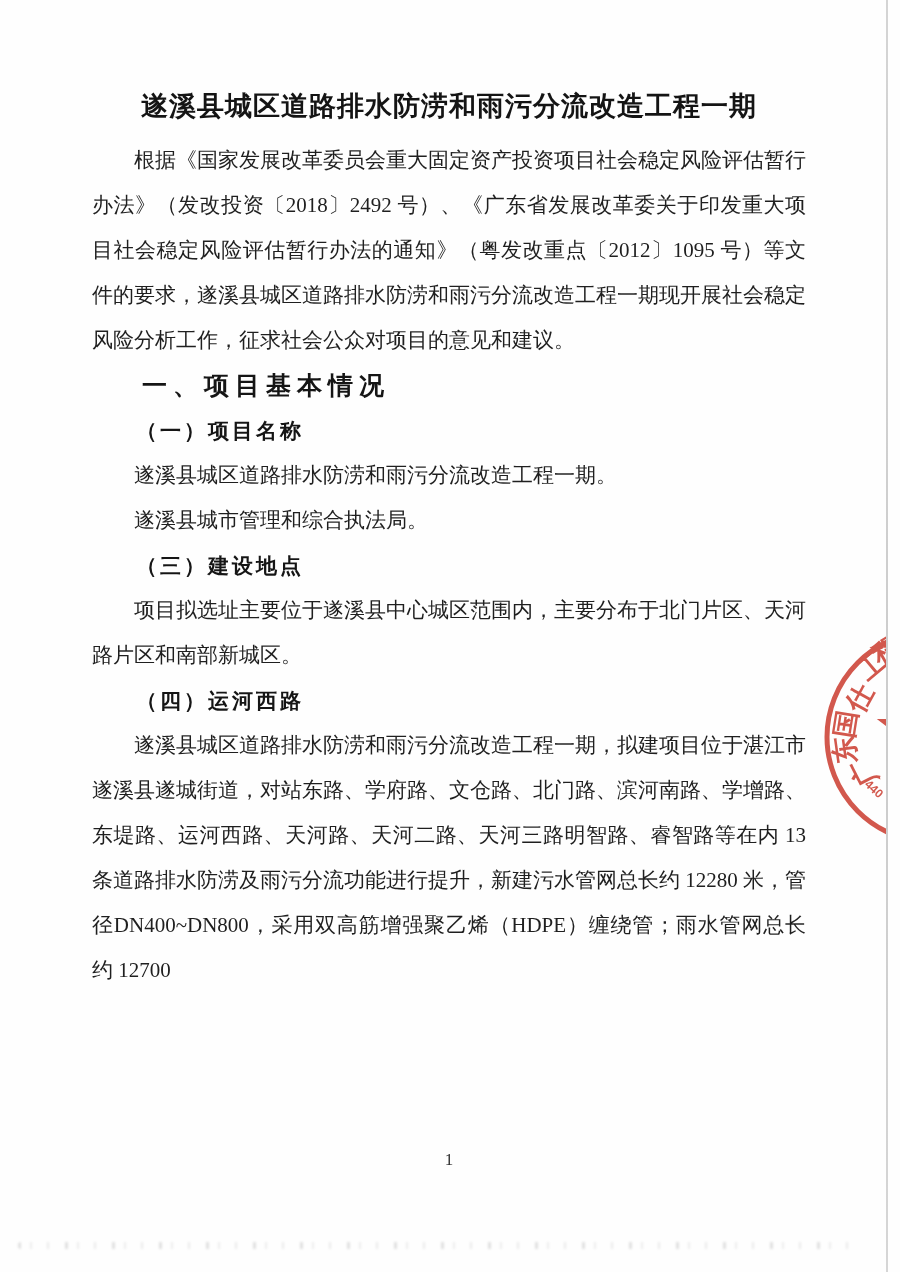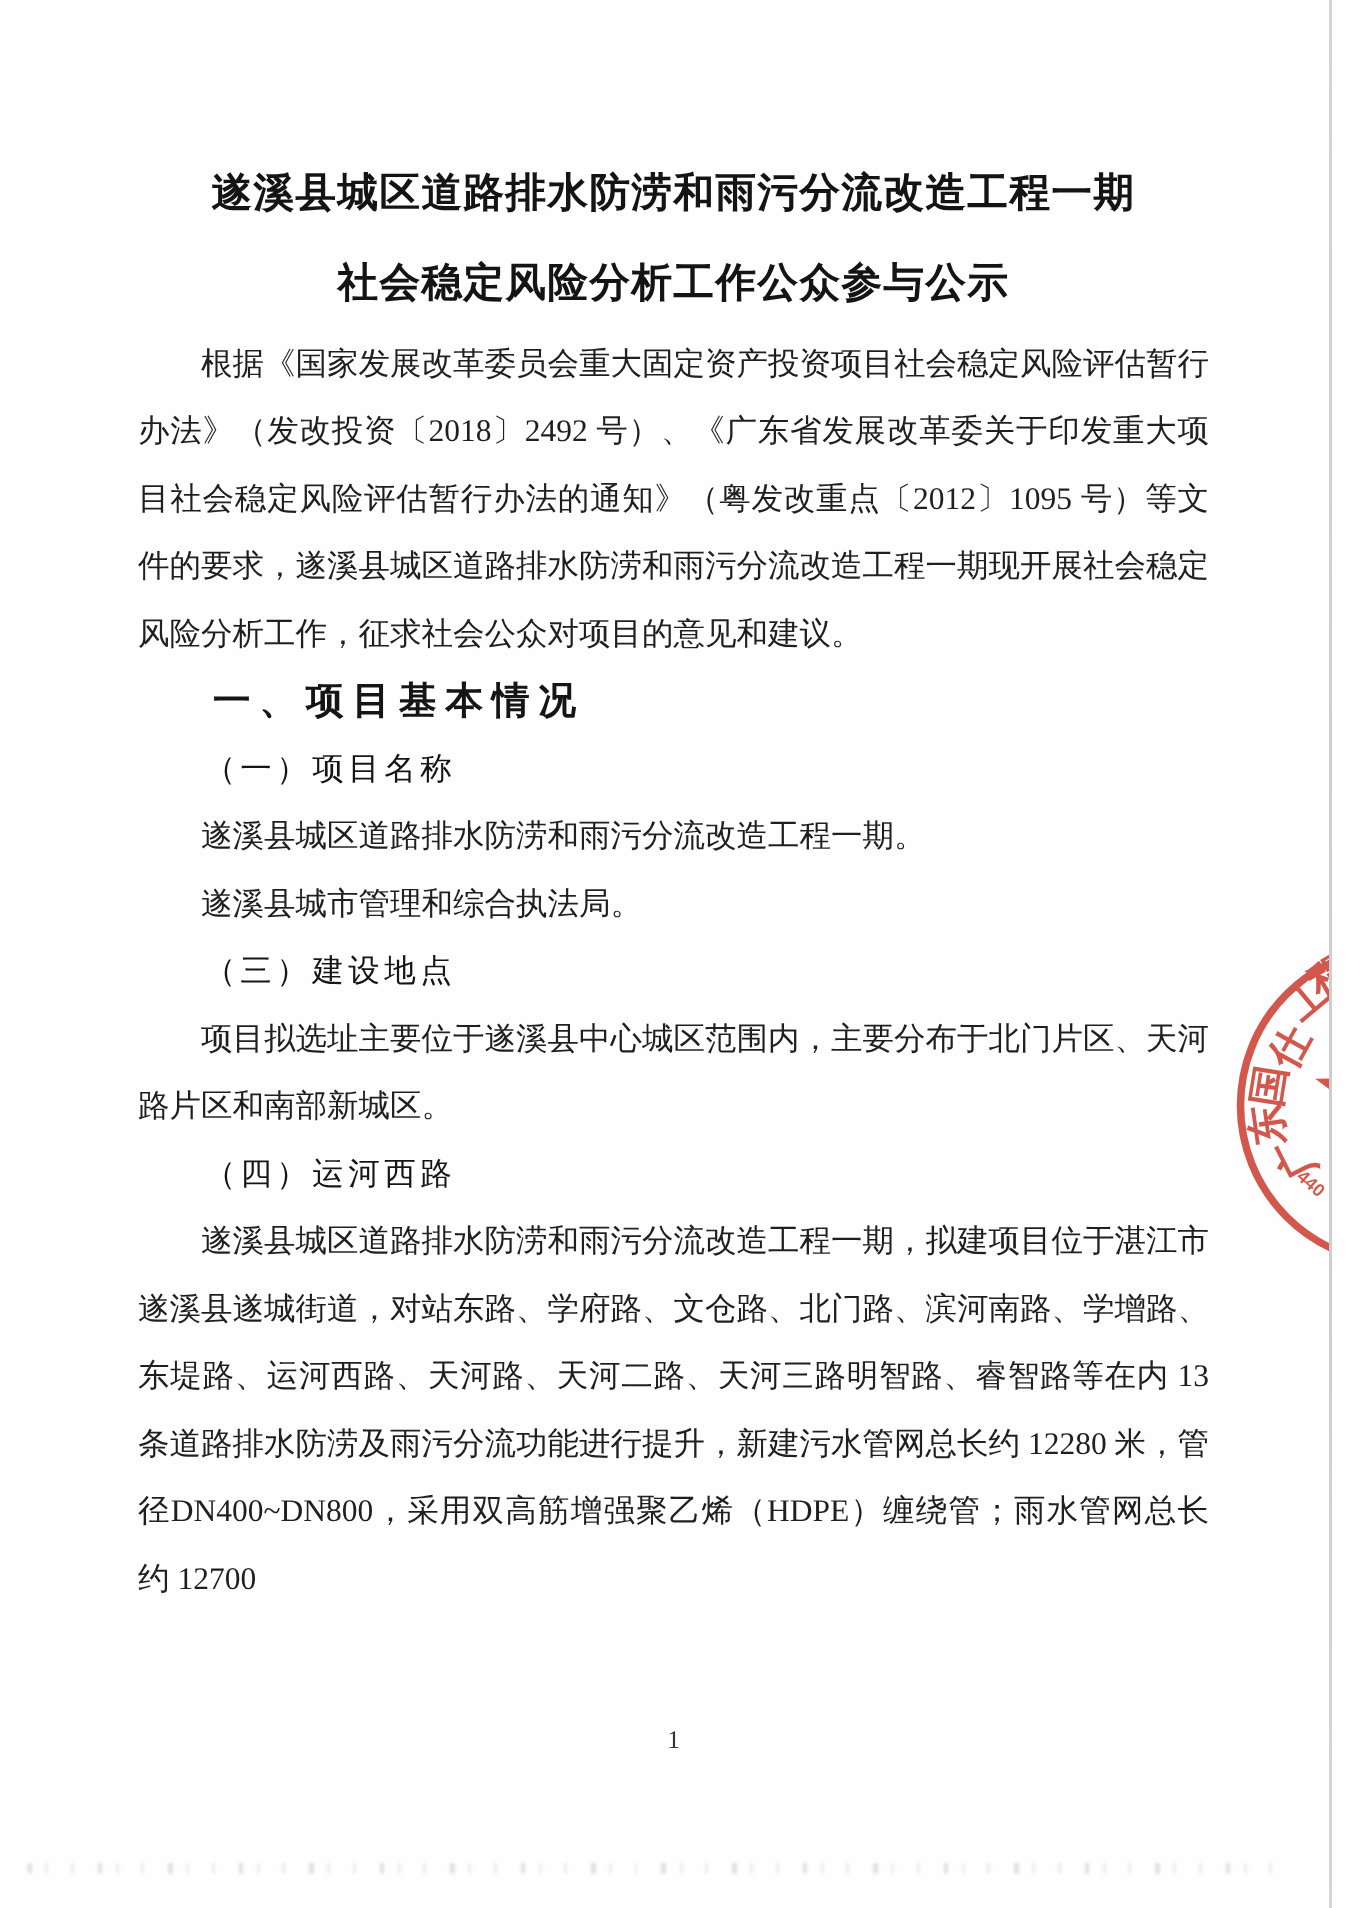--- a/index.html
+++ b/index.html
@@ -7,21 +7,21 @@
     position:relative;
     width:900px;height:1272px;
     background:#fefefe;
     overflow:hidden;
     font-family:"Liberation Serif", serif;
     color:#1f1f1f;
   }
   .content{
     position:absolute;
     left:92px;top:0;width:714px;
-    padding-top:98px;
+    padding-top:76px;
   }
   .doc-title{
     font-family:"Liberation Sans", sans-serif;
     font-weight:bold;
     font-size:27px;
     line-height:60px;
     letter-spacing:1px;
     text-align:center;
     color:#141414;
   }
@@ -40,21 +40,21 @@
     font-size:25px;
     letter-spacing:6px;
     line-height:45px;
     text-indent:2em;
     text-align:left;
     color:#151515;
   }
   .h-sub{
     margin:0;
     font-family:"Liberation Sans", sans-serif;
-    font-weight:normal;
+    font-weight:bold;
     font-size:21px;
     letter-spacing:3px;
     line-height:45px;
     text-indent:2.1em;
     text-align:left;
     color:#151515;
   }
   .page-number{
     position:absolute;
     left:92px;width:714px;
@@ -93,21 +93,20 @@
     font-weight:bold;
   }
 </style>
 </head>
 <body>
 
 <div class="page">
 
   <div class="content">
     <div class="doc-title">遂溪县城区道路排水防涝和雨污分流改造工程一期</div>
-    <div class="doc-title">社会稳定风险分析工作公众参与公示</div>
 
     <div class="body-flow">
       <p class="para">根据《国家发展改革委员会重大固定资产投资项目社会稳定风险评估暂行办法》（发改投资〔2018〕2492 号）、《广东省发展改革委关于印发重大项目社会稳定风险评估暂行办法的通知》（粤发改重点〔2012〕1095 号）等文件的要求，遂溪县城区道路排水防涝和雨污分流改造工程一期现开展社会稳定风险分析工作，征求社会公众对项目的意见和建议。</p>
       <h2 class="h-major">一、项目基本情况</h2>
       <h3 class="h-sub">（一）项目名称</h3>
       <p class="para">遂溪县城区道路排水防涝和雨污分流改造工程一期。</p>
       <p class="para">遂溪县城市管理和综合执法局。</p>
       <h3 class="h-sub">（三）建设地点</h3>
       <p class="para">项目拟选址主要位于遂溪县中心城区范围内，主要分布于北门片区、天河路片区和南部新城区。</p>
       <h3 class="h-sub">（四）运河西路</h3>

